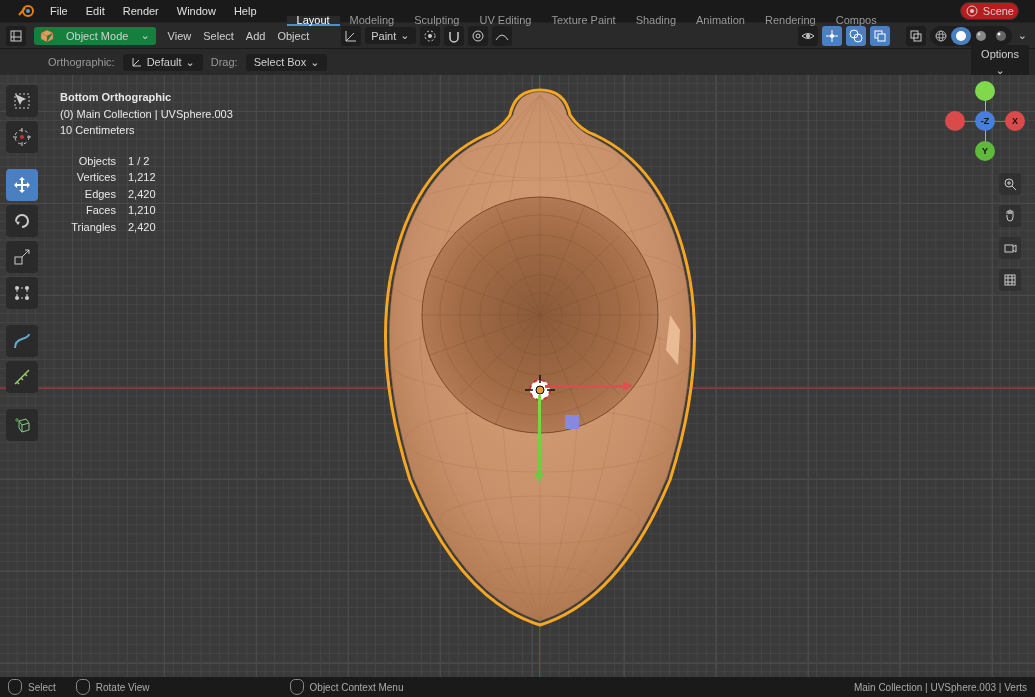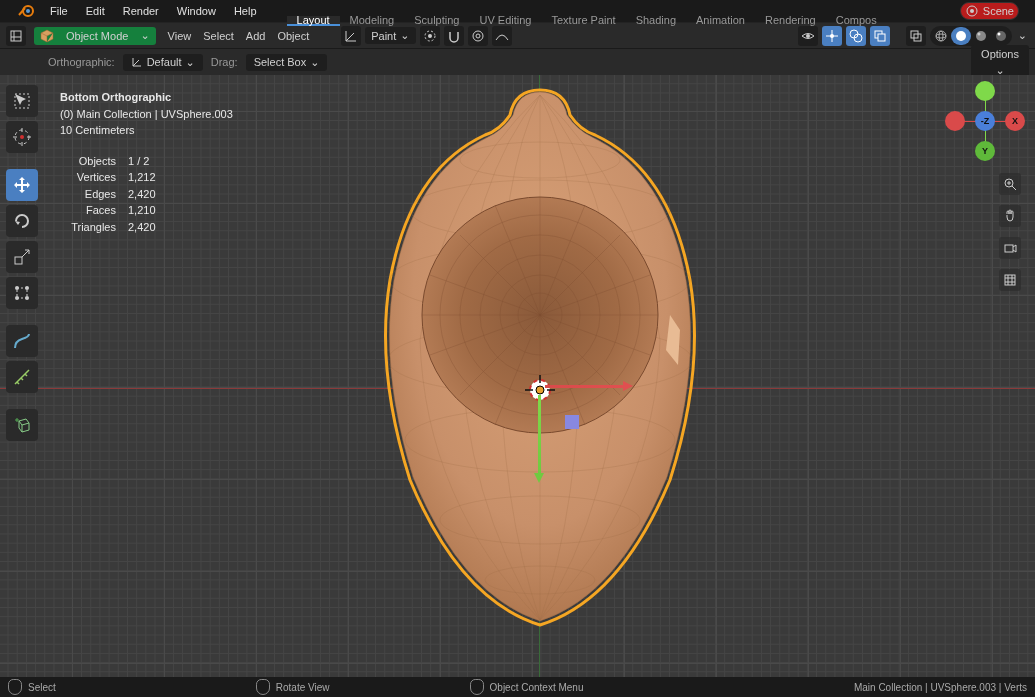--- a/index.html
+++ b/index.html
@@ -456,21 +456,21 @@
         </svg>
     </div>
   </div>
 </div>
 
 <div class="status-bar">
   <div class="status-item">
     <div class="mouse-icon"></div>
     <span>Select</span>
   </div>
-  <div class="status-item" style="margin-left:180px">
+  <div class="status-item" style="">
     <div class="mouse-icon"></div>
     <span>Rotate View</span>
   </div>
   <div class="status-item" style="margin-left:120px">
     <div class="mouse-icon"></div>
     <span>Object Context Menu</span>
   </div>
   <div class="status-item status-right">
     <span>Main Collection | UVSphere.003 | Verts</span>
   </div>

